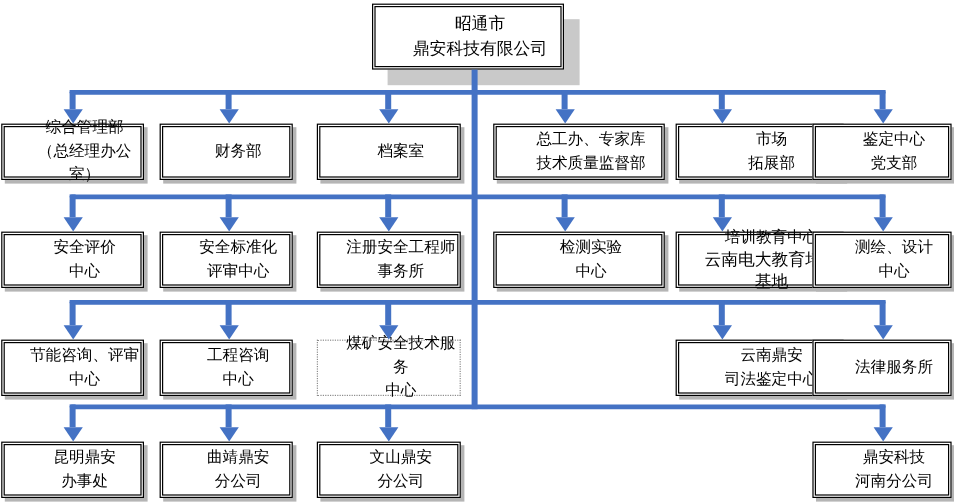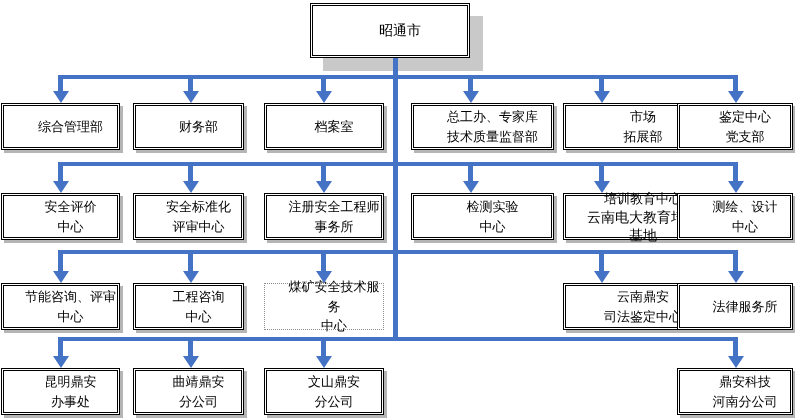--- a/index.html
+++ b/index.html
@@ -64,24 +64,26 @@
   <div class="drop d3 c5"></div>
   <div class="drop d3 c6"></div>
 
   <div class="drop d4 c1"></div>
   <div class="drop d4 c2"></div>
   <div class="drop d4 c3"></div>
   <div class="drop d4 c6"></div>
 
   <div class="node root">
     <span class="ln">昭通市</span>
+    <span class="ln">鼎安科技有限公司</span>
   </div>
 
   <div class="node y1 x1">
     <span class="ln">综合管理部</span>
+    <span class="ln">（总经理办公室）</span>
   </div>
   <div class="node y1 x2">
     <span class="ln">财务部</span>
   </div>
   <div class="node y1 x3">
     <span class="ln">档案室</span>
   </div>
   <div class="node y1 x4">
     <span class="ln">总工办、专家库</span>
     <span class="ln">技术质量监督部</span>

